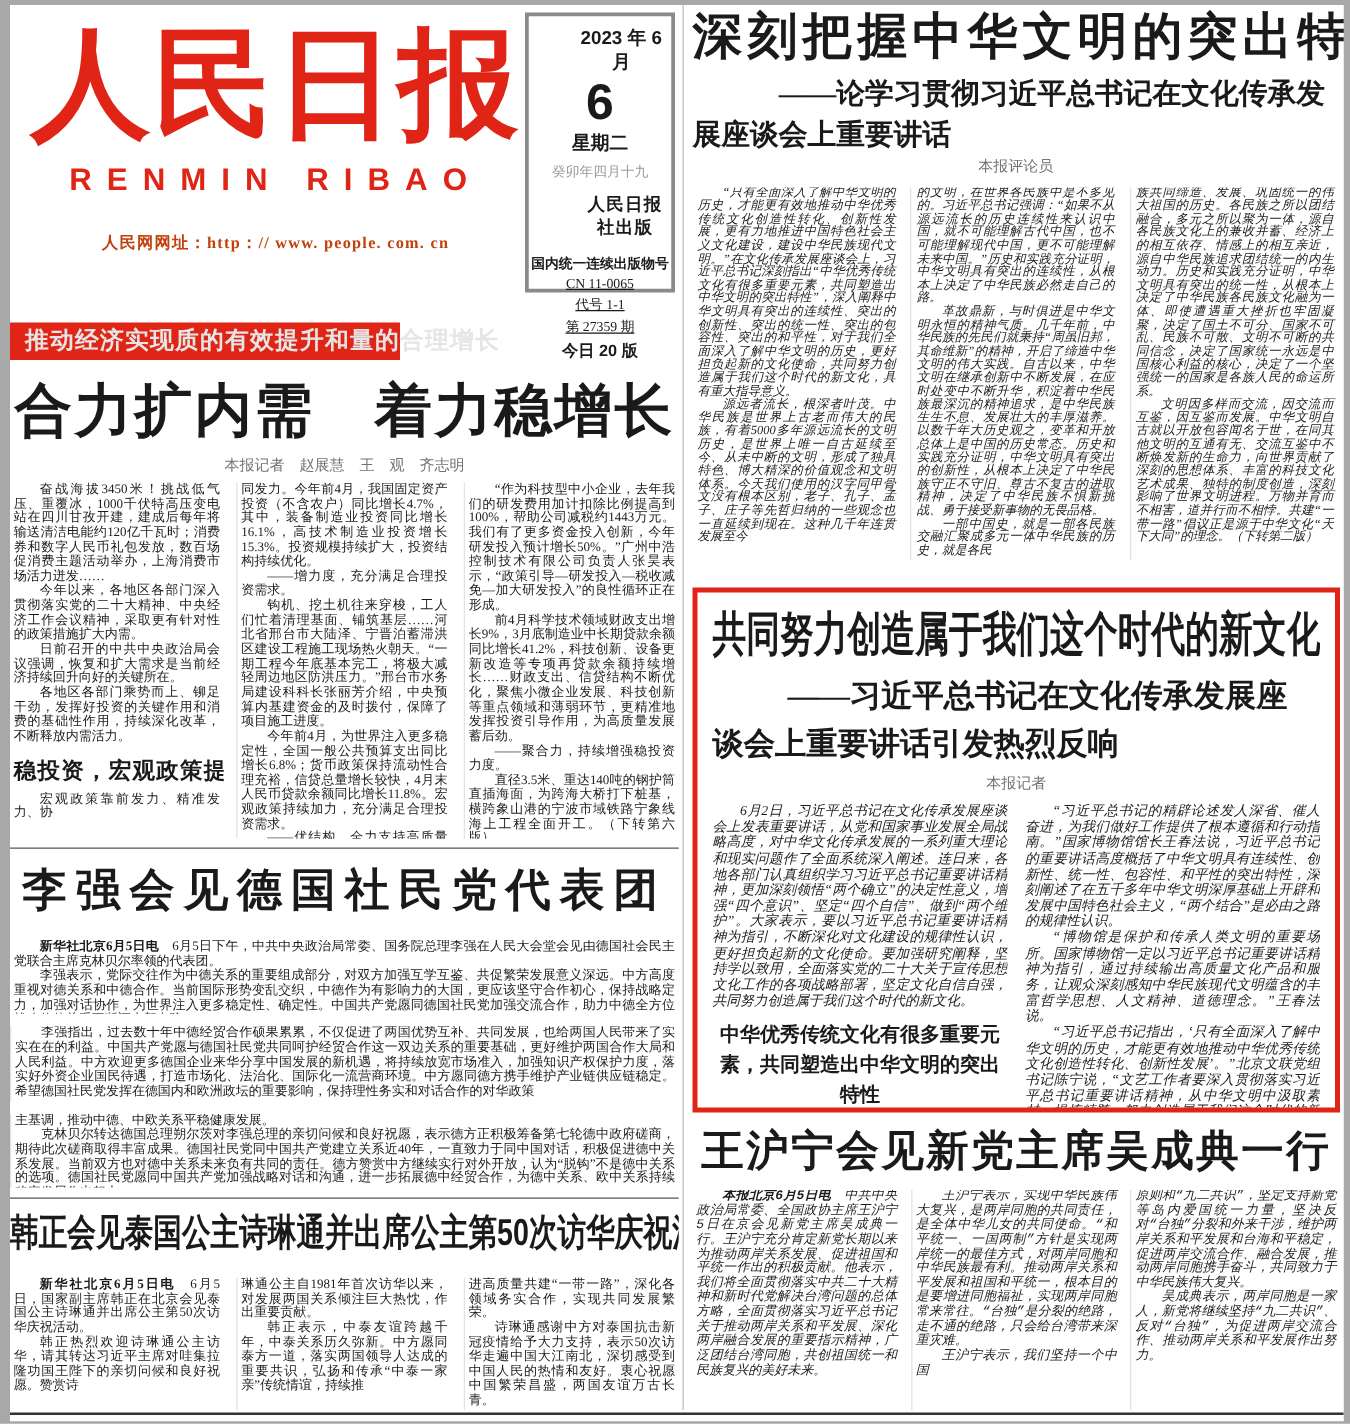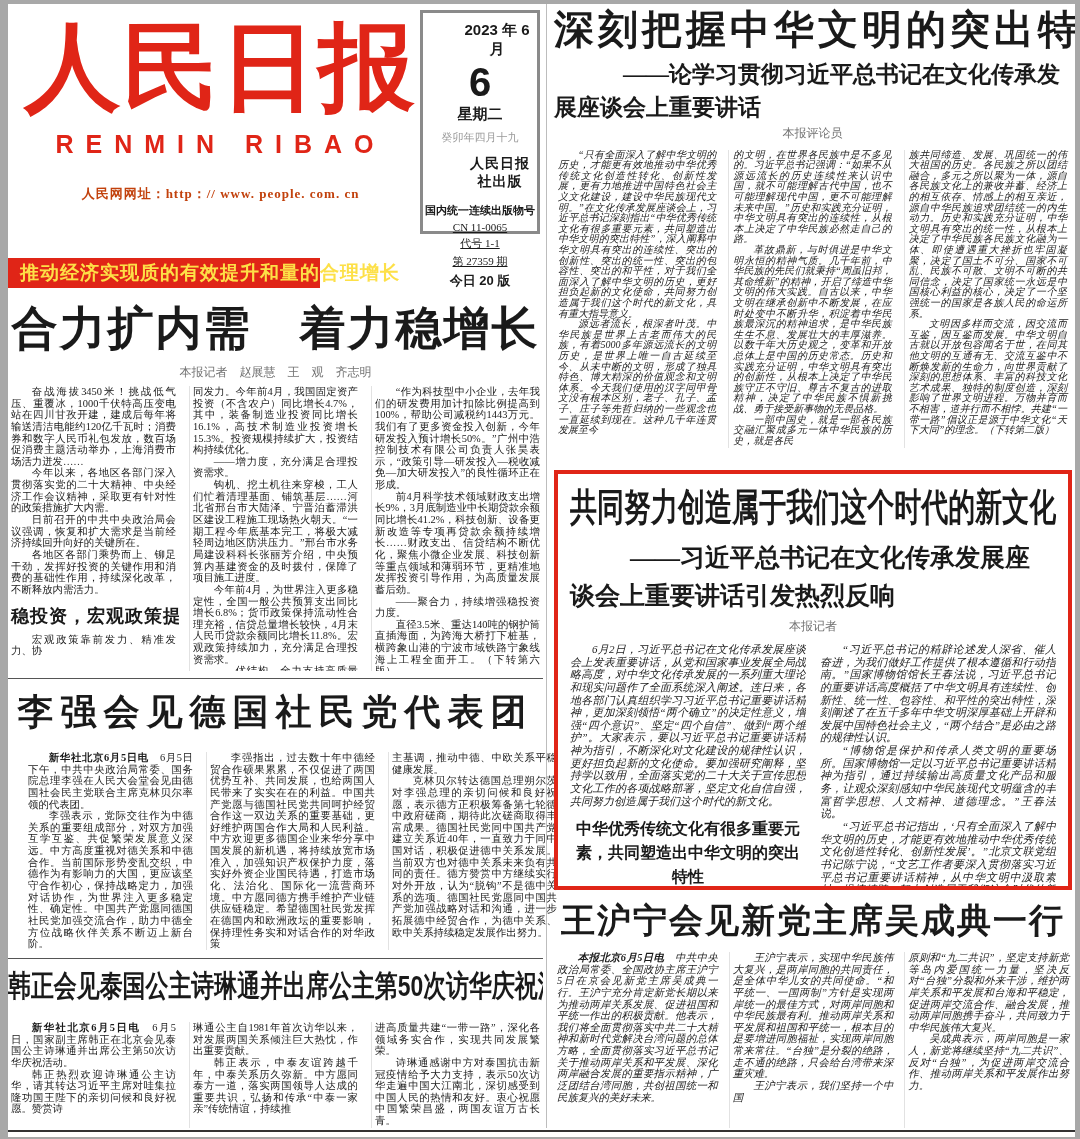--- a/index.html
+++ b/index.html
@@ -36,34 +36,34 @@
   .hr{background:#555;height:1px;}
   .vline{background:#bdbdbd;width:1px;}
   
   .cm{left:546px;top:2px;width:517px;}
   .cm-h{font-family:"Liberation Sans",sans-serif;font-weight:900;font-size:40px;letter-spacing:4px;
         text-align:center;line-height:1.15;white-space:nowrap;}
   .cm-sub{font-weight:900;font-size:23px;line-height:1.45;text-indent:3em;margin-top:6px;}
   .cm-cols{margin-top:8px;height:298px;gap:8px;}
   .cm .col{font-size:10px;line-height:1.06;font-style:italic;padding:0 4px;}
   
-  .banner{left:0;top:254px;width:312px;height:30px;background:var(--red);color:#fde047;
+  .banner{left:0;top:254px;width:312px;height:30px;background:var(--red);color:#e5e5e5;
           font-family:"Liberation Sans",sans-serif;font-weight:900;font-size:19px;line-height:30px;
           padding-left:12px;box-sizing:border-box;letter-spacing:1px;white-space:nowrap;}
   .eco-h{left:0;top:294px;width:535px;text-align:center;font-family:"Liberation Sans",sans-serif;
          font-weight:900;font-size:46px;white-space:nowrap;letter-spacing:2px;}
   .eco-by{left:0;top:360px;width:535px;}
   .eco-cols{left:0;top:382px;width:535px;height:285px;gap:10px;}
   .eco-cols .col{font-size:10.4px;line-height:1.12;padding:0 3px;}
   .eco-sub{font-family:"Liberation Sans",sans-serif;font-weight:900;font-size:18px;text-indent:0;
            margin:10px 0 8px 0;letter-spacing:1px;white-space:nowrap;}
   
   .lq-h{left:0;top:684px;width:535px;text-align:center;font-weight:900;font-size:36px;
         letter-spacing:7px;white-space:nowrap;}
-  .lq-cols{left:17px;top:748px;width:535px;height:198px;gap:10px;}
+  .lq-cols{left:0;top:748px;width:535px;height:198px;gap:10px;flex-direction:column;}
   .lq-cols .col{font-size:10.4px;line-height:1.12;padding:0 3px;}
   
   .hz-h{left:0;top:962px;width:535px;overflow:hidden;}
   .hz-h-inner{width:700px;font-family:"Liberation Sans",sans-serif;font-weight:900;font-size:30px;
               transform:scaleX(0.764);transform-origin:left top;white-space:nowrap;}
   .hz-cols{left:0;top:1018px;width:535px;height:106px;gap:10px;}
   .hz-cols .col{font-size:10.4px;line-height:1.12;padding:0 3px;}
   
   .rb{left:546px;top:466px;width:518px;height:420px;border:4px solid var(--red);box-sizing:border-box;
       padding:8px 12px;overflow:hidden;}
@@ -73,21 +73,21 @@
   .rb-sub{font-weight:900;font-size:25px;line-height:1.5;text-indent:2.4em;width:470px;margin-top:6px;}
   .rb-by{margin-top:4px;}
   .rb-cols{margin-top:8px;height:272px;gap:14px;}
   .rb .col{font-size:11px;line-height:1.15;font-style:italic;}
   .rb .col + .col{border-left:none;}
   .rb-sub2{font-family:"Liberation Sans",sans-serif;font-weight:900;font-size:16px;font-style:normal;
            text-align:center;line-height:1.5;margin:10px 0;}
   
   .wh-h{left:546px;top:894px;width:518px;text-align:center;font-weight:900;font-size:34px;
         letter-spacing:2px;white-space:nowrap;}
-  .wh-cols{left:546px;top:948px;width:518px;height:176px;gap:8px;}
+  .wh-cols{left:546px;top:948px;width:518px;height:176px;gap:8px;font-family:Liberation Mono, monospace;}
   .wh-cols .col{font-size:10.4px;line-height:1.12;font-style:italic;padding:0 3px;}
 </style>
 </head>
 <body>
 
 <div class="page">
 
   <div class="abs vline" style="left:538px;top:0;height:1124px;"></div>
 
   <div class="abs masthead">

